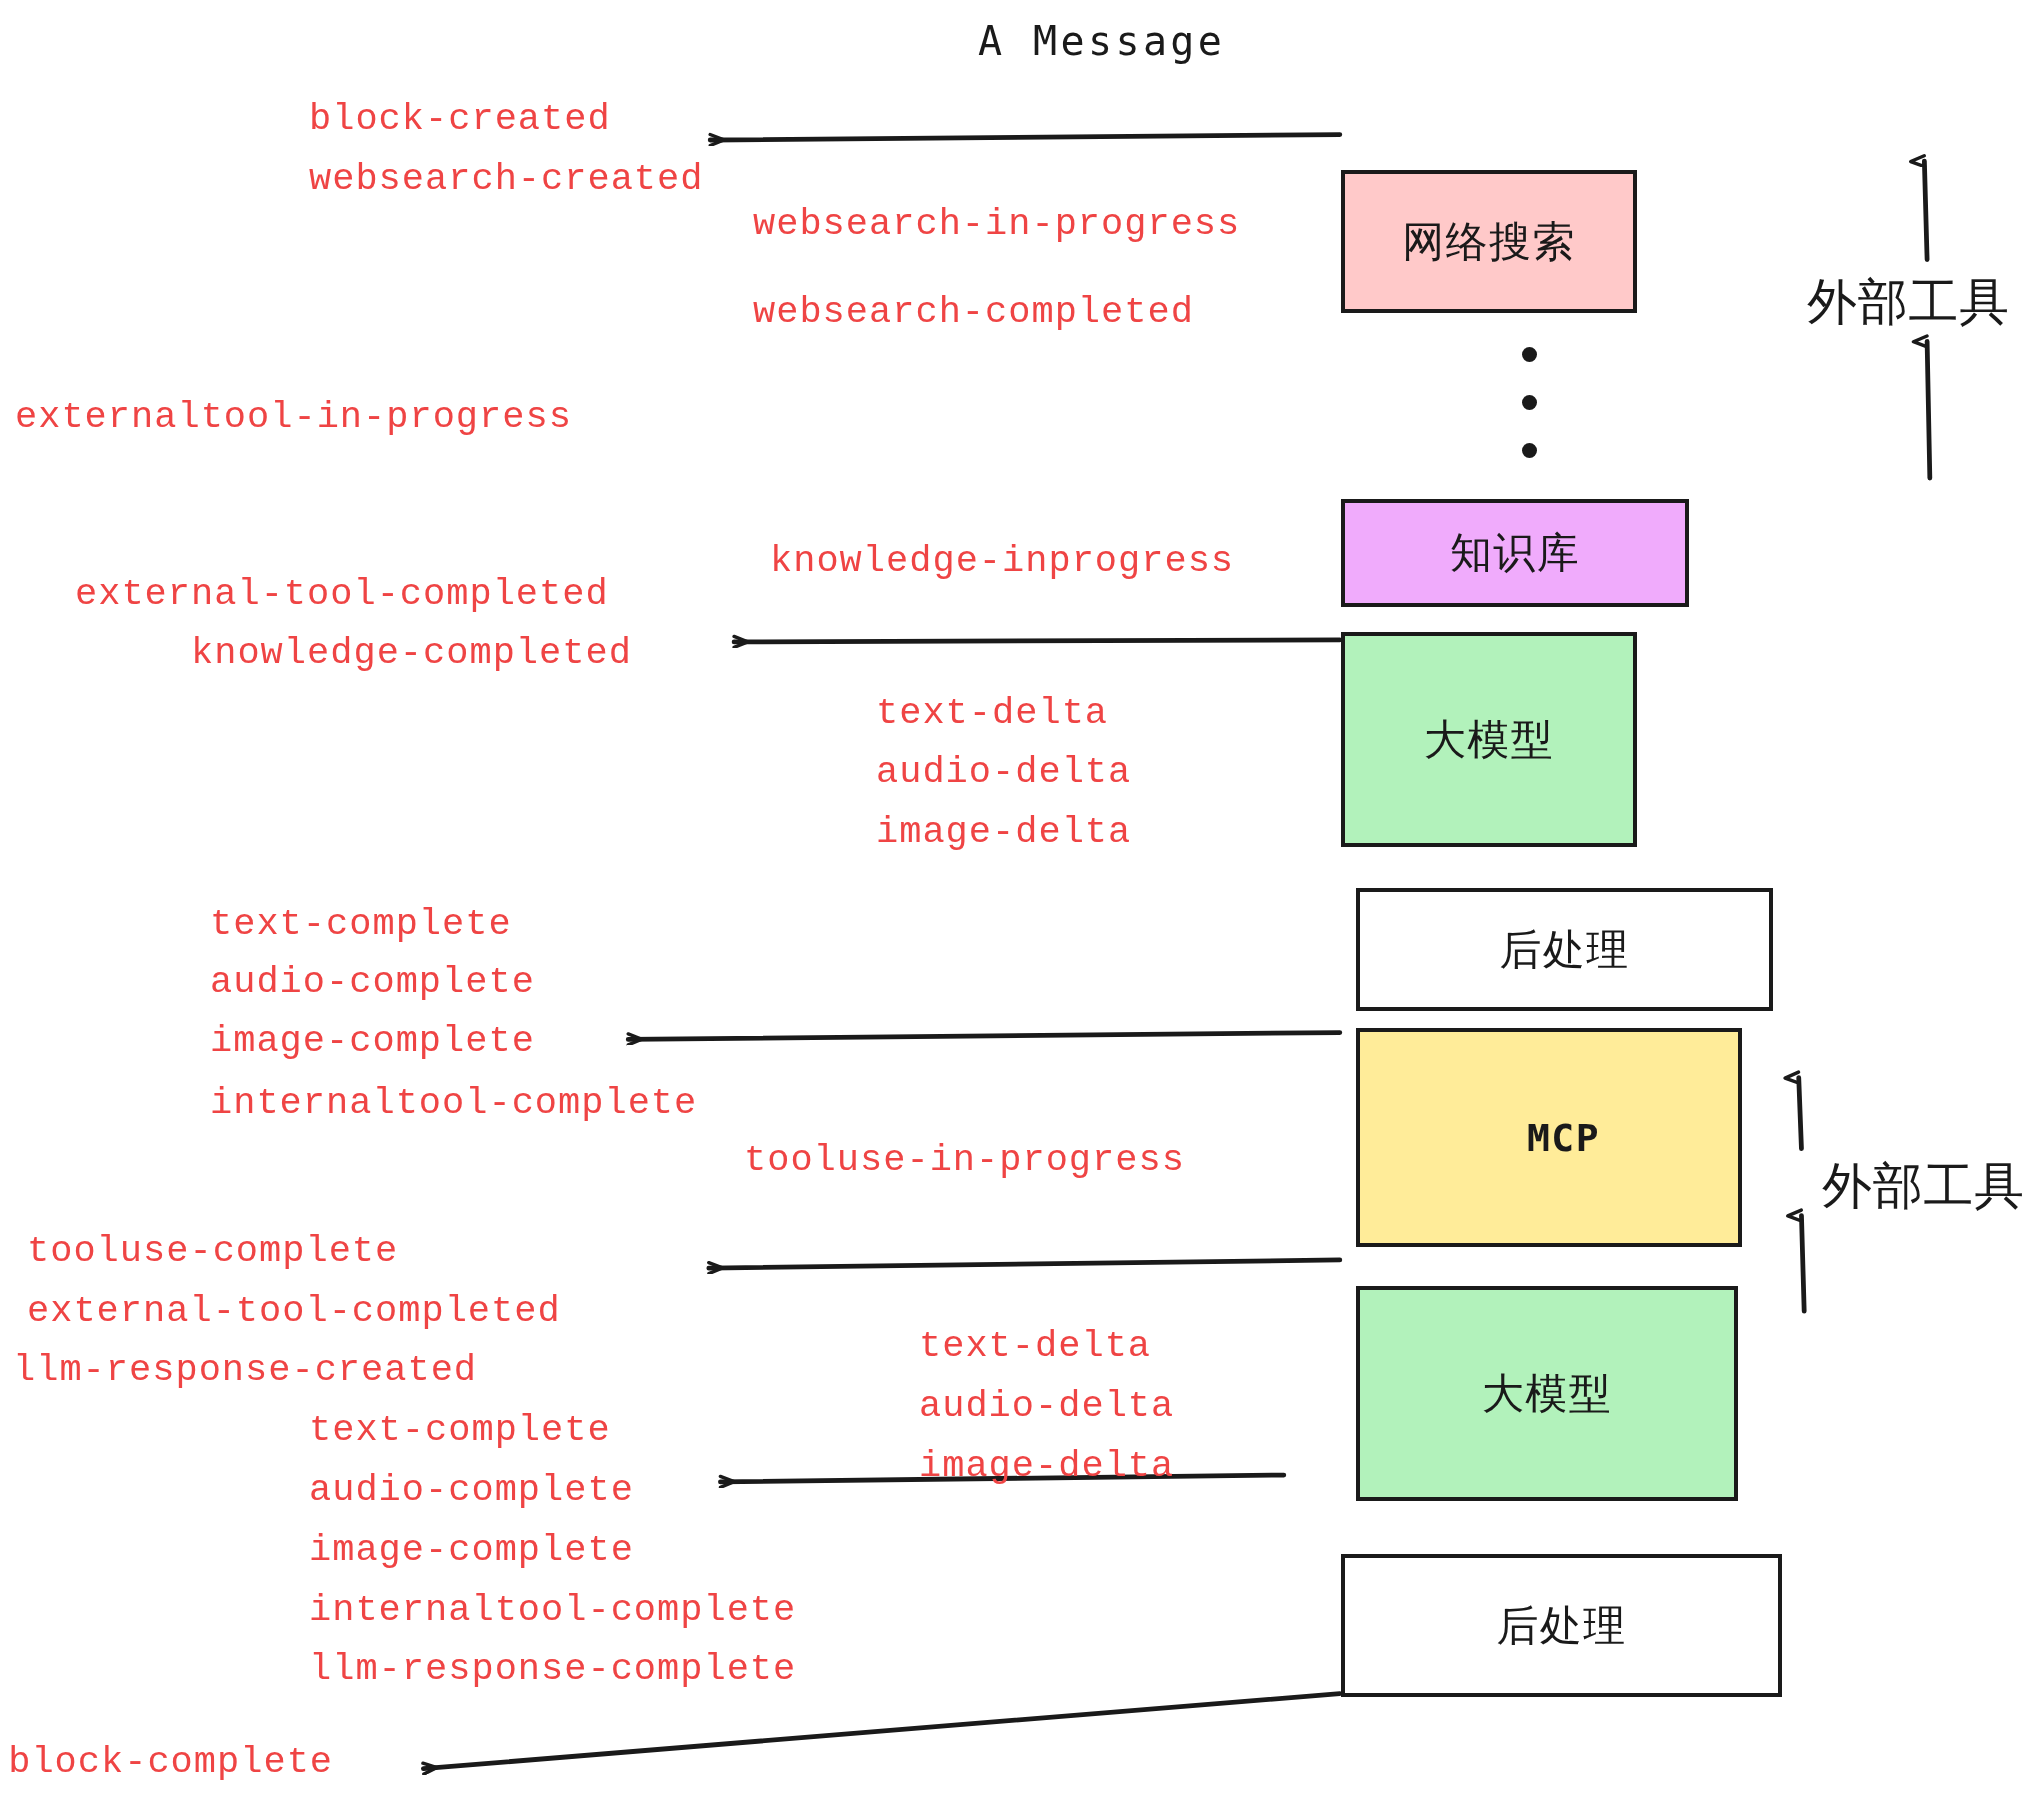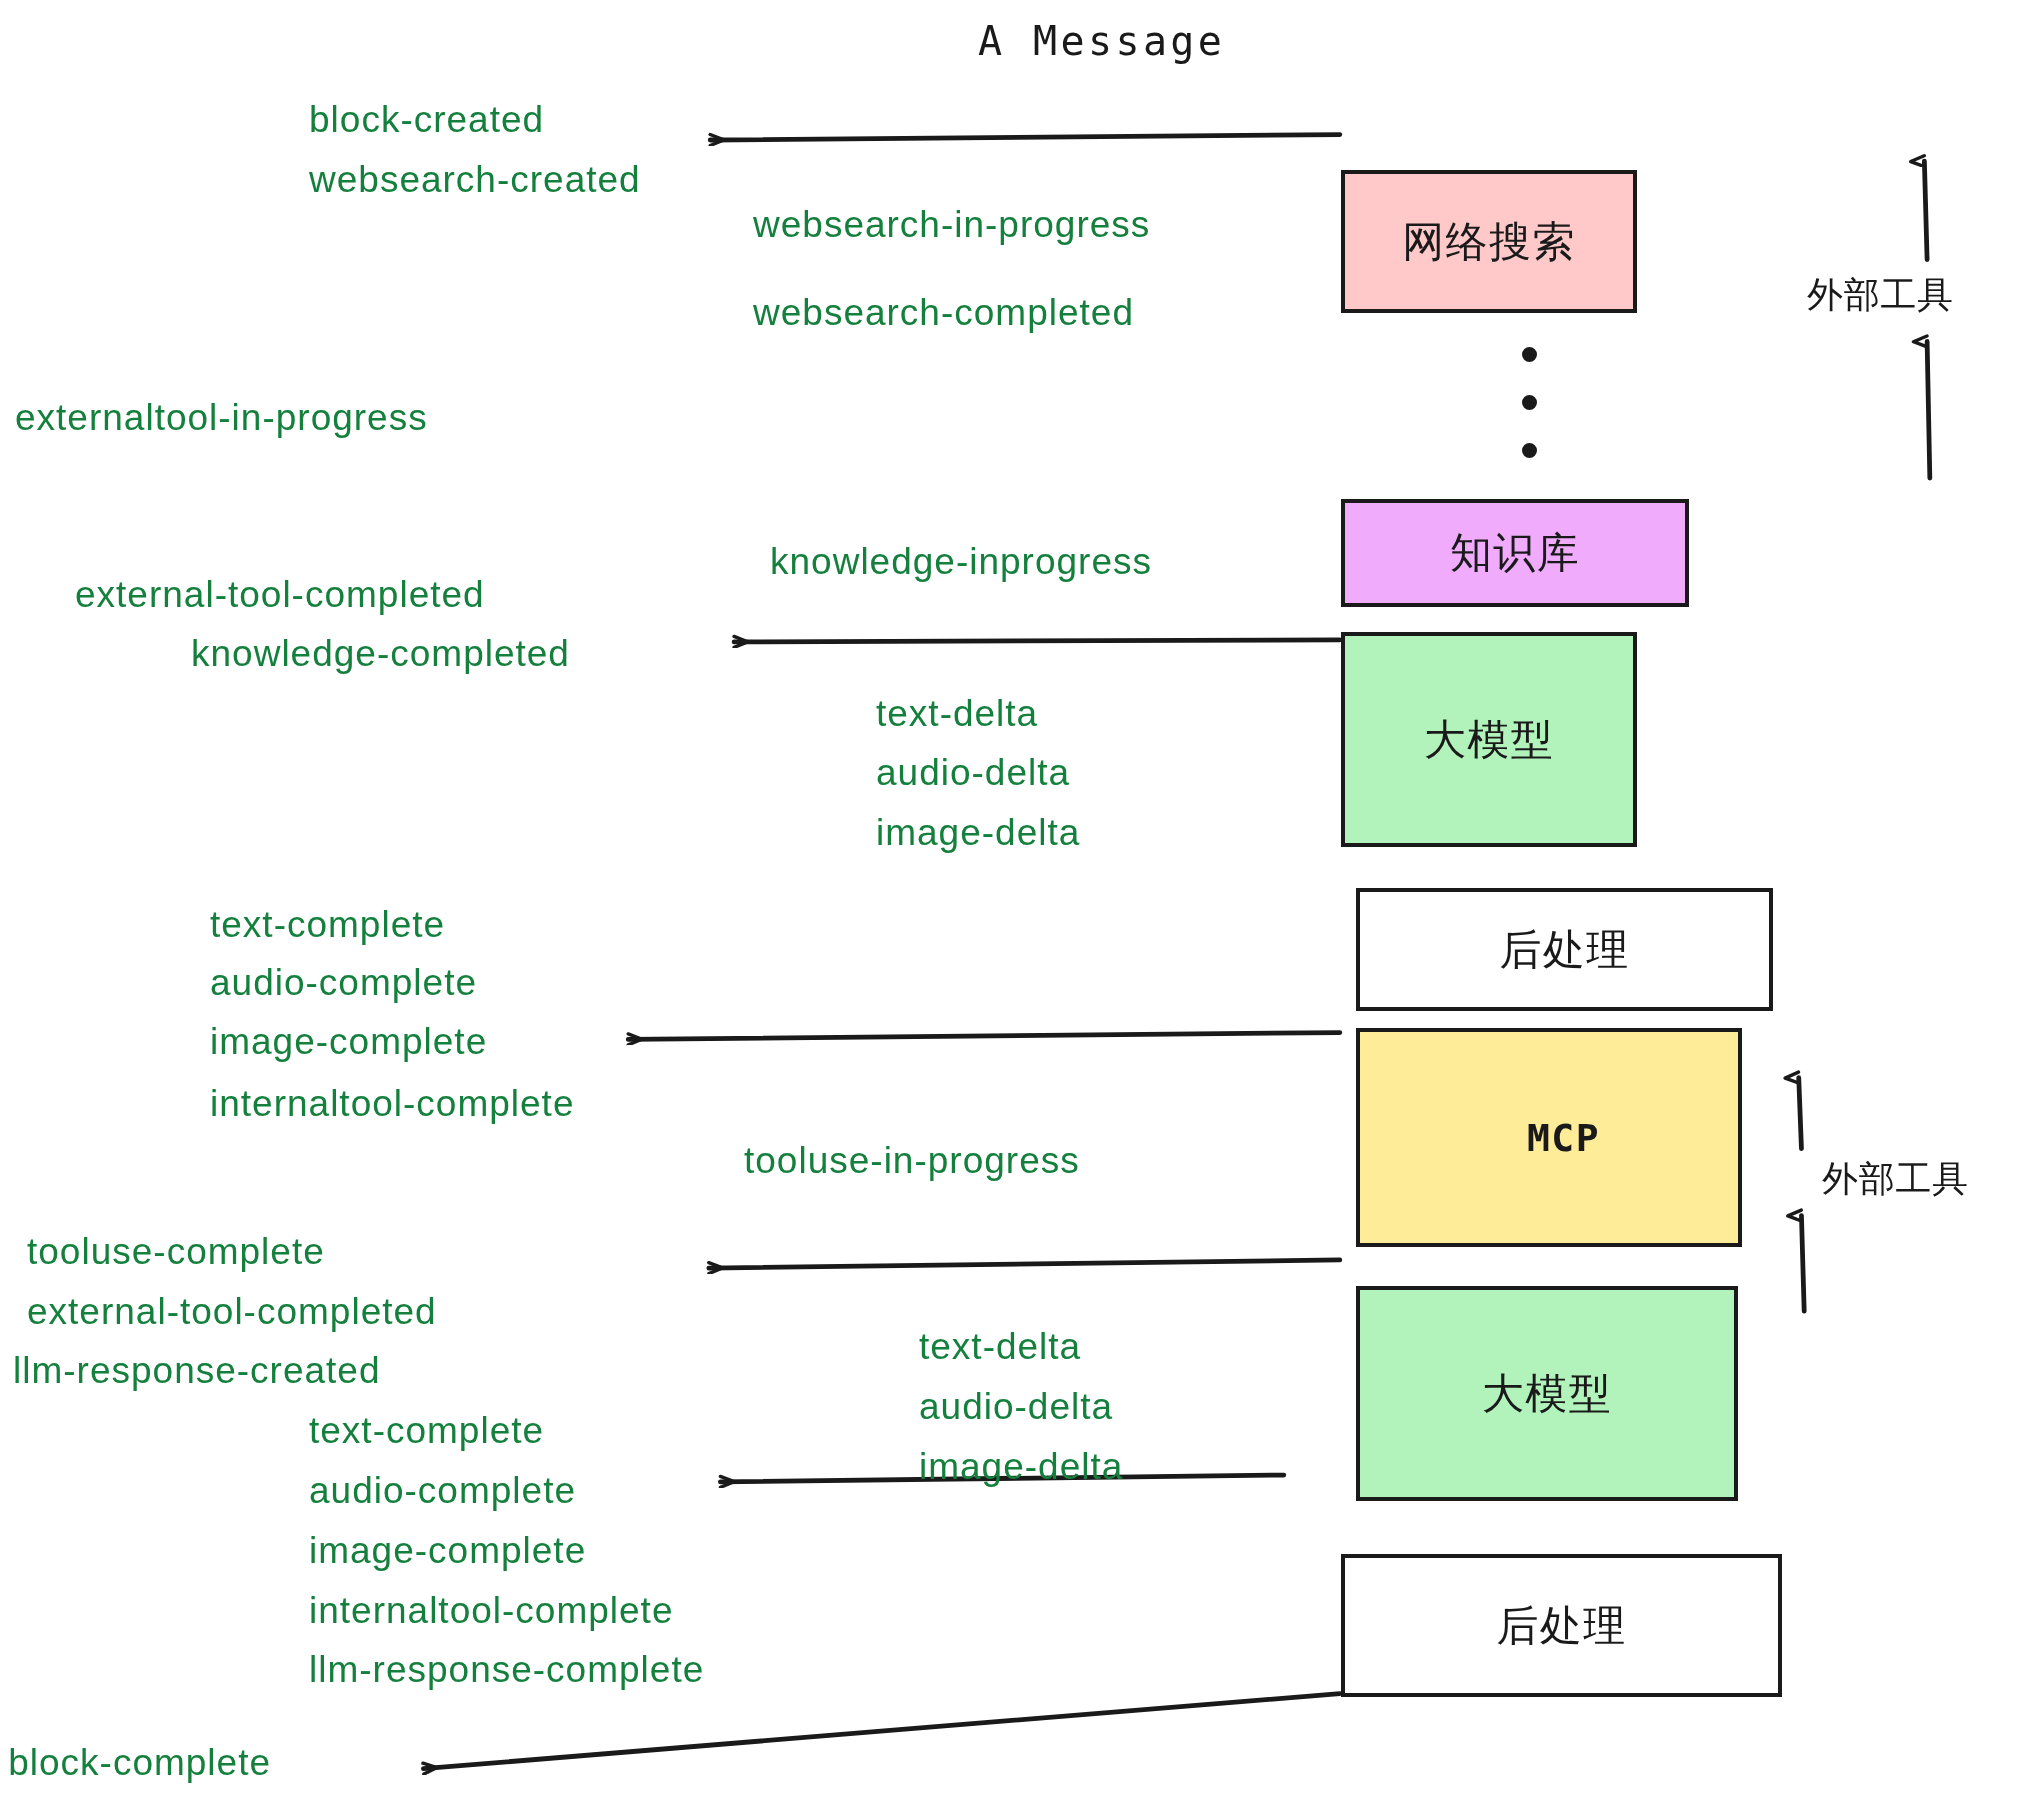--- a/index.html
+++ b/index.html
@@ -19,24 +19,24 @@
     position: absolute;
     left: 0;
     top: 0;
     width: 2035px;
     height: 1796px;
     pointer-events: none;
   }
   .evt {
     position: absolute;
     white-space: nowrap;
-    font-family: Liberation Sans, sans-serif;
+    font-family: Liberation Mono, monospace;
     font-size: 37px;
     letter-spacing: 1px;
-    color: #15803d;
+    color: #ef4444;
     line-height: 1;
   }
   .title {
     position: absolute;
     white-space: nowrap;
     font-family: "DejaVu Sans Mono", "Liberation Mono", monospace;
     font-size: 40px;
     letter-spacing: 3.4px;
     color: #1a1a1a;
     line-height: 1;
@@ -60,21 +60,21 @@
     font-family: "DejaVu Sans Mono", "Liberation Mono", monospace;
     font-size: 38px;
     font-weight: bold;
     letter-spacing: 1.4px;
     margin-left: 29px;
   }
   .side-label {
     position: absolute;
     white-space: nowrap;
     font-family: "DejaVu Sans", "Liberation Sans", sans-serif;
-    font-size: 36px;
+    font-size: 50px;
     color: #1a1a1a;
     letter-spacing: 0.7px;
     line-height: 1;
   }
   .dot {
     position: absolute;
     width: 15px;
     height: 15px;
     border-radius: 50%;
     background: #1a1a1a;

